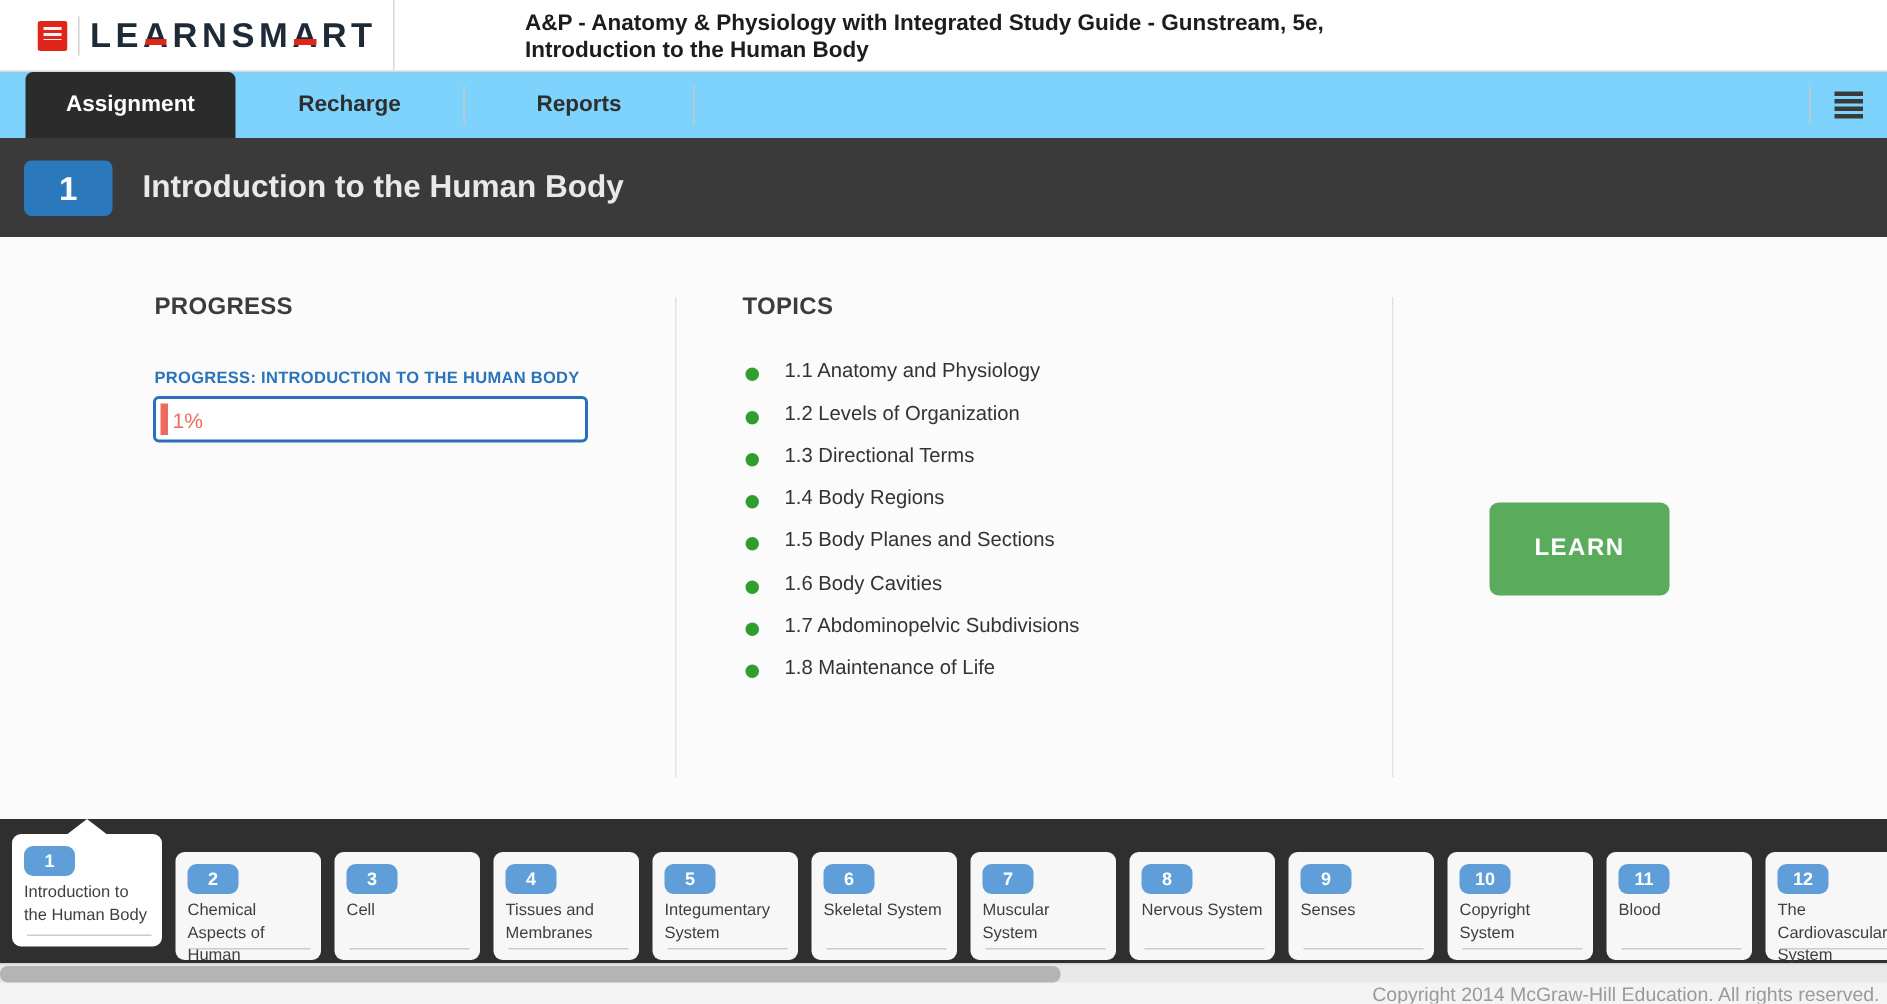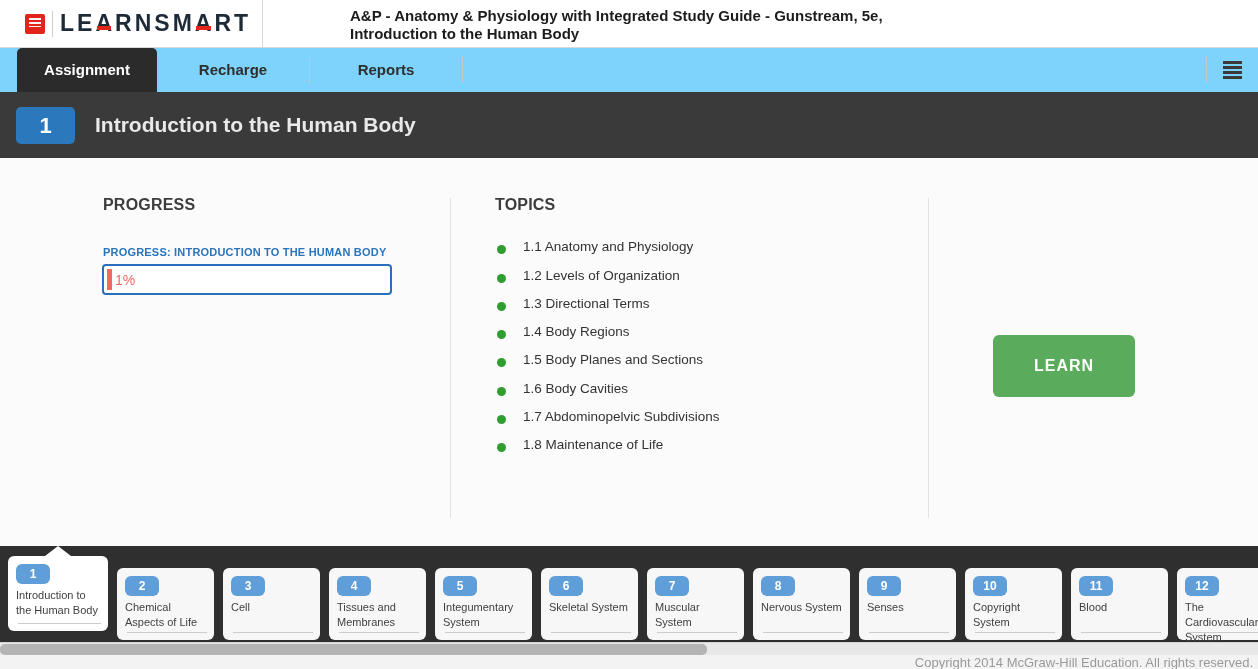--- a/index.html
+++ b/index.html
@@ -47,21 +47,21 @@
   .topics-heading { left:495px; }
   .prog-label { position:absolute; left:103px; top:88px; font-size:11px; font-weight:bold; color:#2a74bb; letter-spacing:.2px; }
   .prog-bar { position:absolute; left:102px; top:106px; width:290px; height:31px;
     background:#fff; border:2px solid #2a6fbd; border-radius:4px; display:flex; align-items:center; }
   .prog-fill { width:5px; height:21px; background:#ef6a5e; margin-left:3px; }
   .prog-value { font-size:14px; color:#ef6a5e; margin-left:3px; }
   .topics-list { position:absolute; left:497px; top:68px; }
   .topic-item { display:flex; align-items:flex-end; height:28.3px; }
   .bullet { width:9px; height:9px; border-radius:50%; background:#2f9e2f; margin-right:17px; flex:0 0 auto; }
   .topic-label { font-size:13.5px; color:#333; }
-  .learn-btn { position:absolute; left:993px; top:177px; width:142px; height:62px; background:#5aac5c;
+  .learn-btn { position:absolute; left:993px; top:177px; width:120px; height:62px; background:#5aac5c;
     border:none; border-radius:6px; color:#fff; font-family:"Liberation Sans",sans-serif;
     font-size:16px; font-weight:bold; letter-spacing:1px; cursor:pointer; }
 
   
   .carousel { height:96px; background:#2f2f2f; display:flex; align-items:flex-start; padding-left:8px; gap:9px; overflow:hidden; }
   .card { position:relative; width:97px; height:72px; margin-top:22px; background:#f7f7f7;
     border-radius:6px; cursor:pointer; flex:0 0 auto; }
   .card.active { width:100px; height:75px; margin-top:10px; background:#fff; }
   .card.active::before { content:""; position:absolute; top:-10px; left:50%; margin-left:-13px;
     border-left:13px solid transparent; border-right:13px solid transparent; border-bottom:10px solid #fff; }
@@ -183,21 +183,21 @@
 </div>
 
 <div class="carousel">
   <div class="card active">
     <div class="card-num">1</div>
     <div class="card-label">Introduction to the Human Body</div>
   </div>
 
   <div class="card">
     <div class="card-num">2</div>
-    <div class="card-label">Chemical Aspects of Life</div>
+    <div class="card-label">Chemical Aspects of Human</div>
   </div>
 
   <div class="card">
     <div class="card-num">3</div>
     <div class="card-label">Cell</div>
   </div>
 
   <div class="card">
     <div class="card-num">4</div>
     <div class="card-label">Tissues and Membranes</div>

